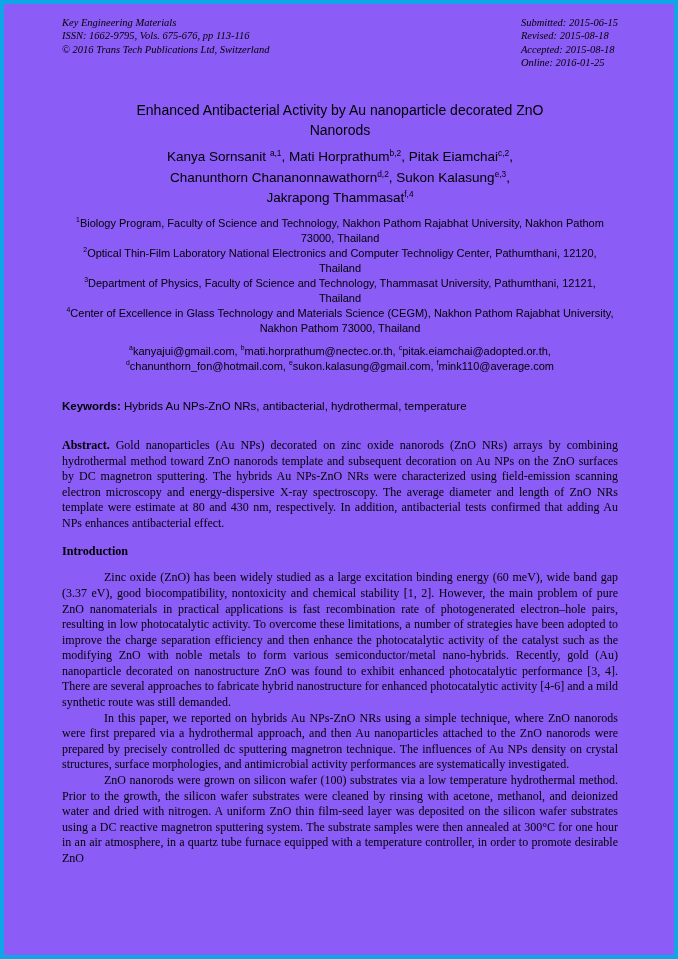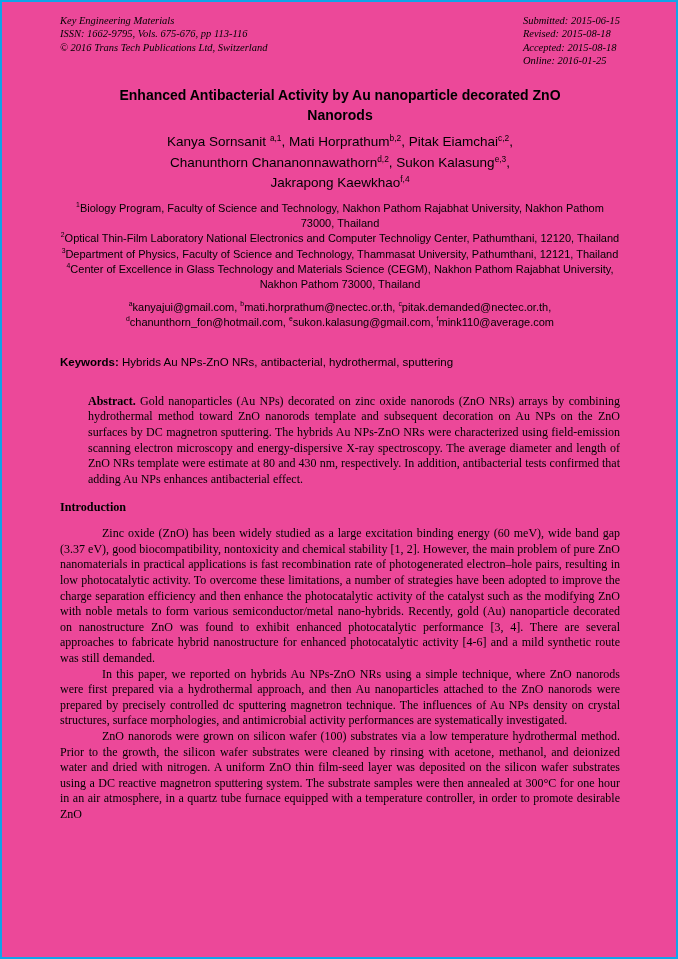--- a/index.html
+++ b/index.html
@@ -2,43 +2,43 @@
 <html><head>
 <meta charset="utf-8">
 <style>
   html, body { margin: 0; padding: 0; background: #e9e9e9; }
   .page {
     position: relative;
     width: 678px;
     height: 959px;
     box-sizing: border-box;
     margin: 0 auto;
-    background: #ec4899;
-    border: 2px solid #0ea5e9;
+    background: #8b5cf6;
+    border: 4px solid #0ea5e9;
     padding: 12px 56px 12px 58px;
     font-family: "Liberation Serif", serif;
     color: #000000;
     overflow: hidden;
   }
   
   .header { display: flex; justify-content: space-between; font-style: italic; font-size: 10.5px; line-height: 1.28; }
   .header .left { text-align: left; }
   .header .right { }
   
-  .title { margin-top: 17px; text-align: center; font-family: "Liberation Sans", sans-serif; font-weight: bold; font-size: 14px; line-height: 1.45; }
+  .title { margin-top: 30px; text-align: center; font-family: "Liberation Sans", sans-serif; font-weight: normal; font-size: 14px; line-height: 1.45; }
   .authors { margin-top: 7px; text-align: center; font-family: "Liberation Sans", sans-serif; font-size: 13.5px; line-height: 1.5; }
   sup { font-size: 62%; vertical-align: super; line-height: 0; text-align: center; }
   .affiliations { margin-top: 8px; text-align: center; font-family: "Liberation Sans", sans-serif; font-size: 11px; line-height: 1.32; }
   .affiliation { margin-bottom: 1px; }
   .emails { margin-top: 9px; text-align: center; font-family: "Liberation Sans", sans-serif; font-size: 11px; line-height: 1.35; }
   .keywords { margin-top: 26px; font-family: "Liberation Sans", sans-serif; font-size: 11.5px; }
   .keywords b { font-weight: bold; }
   
   .bodytext { font-size: 12px; line-height: 1.3; text-align: justify; }
-  .abstract { margin-top: 26px; margin-left: 28px; }
+  .abstract { margin-top: 26px; }
   .section-heading { font-weight: bold; font-size: 12.2px; margin: 13px 0 10px 0; }
   p.para { margin: 0 0 0 0; }
   p.indent { text-indent: 42px; }
   .abstract p { margin: 0; }
 </style>
 </head>
 <body>
 
 <div class="page">
 
@@ -57,37 +57,37 @@
   </div>
 
   <div class="title">
     <div>Enhanced Antibacterial Activity by Au nanoparticle decorated ZnO</div>
     <div>Nanorods</div>
   </div>
 
   <div class="authors">
     <div><span>Kanya Sornsanit </span><sup>a,1</sup><span>, </span><span>Mati Horprathum</span><sup>b,2</sup><span>, </span><span>Pitak Eiamchai</span><sup>c,2</sup><span>,</span></div>
     <div><span>Chanunthorn Chananonnawathorn</span><sup>d,2</sup><span>, </span><span>Sukon Kalasung</span><sup>e,3</sup><span>,</span></div>
-    <div><span>Jakrapong Kaewkhao</span><sup>f,4</sup></div>
+    <div><span>Jakrapong Thammasat</span><sup>f,4</sup></div>
   </div>
 
   <div class="affiliations">
     <div class="affiliation"><sup>1</sup><span>Biology Program, Faculty of Science and Technology, Nakhon Pathom Rajabhat University, Nakhon Pathom 73000, Thailand</span></div>
     <div class="affiliation"><sup>2</sup><span>Optical Thin-Film Laboratory National Electronics and Computer Technoligy Center, Pathumthani, 12120, Thailand</span></div>
     <div class="affiliation"><sup>3</sup><span>Department of Physics, Faculty of Science and Technology, Thammasat University, Pathumthani, 12121, Thailand</span></div>
     <div class="affiliation"><sup>4</sup><span>Center of Excellence in Glass Technology and Materials Science (CEGM), Nakhon Pathom Rajabhat University, Nakhon Pathom 73000, Thailand</span></div>
   </div>
 
   <div class="emails">
-    <div><sup>a</sup><span>kanyajui@gmail.com</span><span>, </span><sup>b</sup><span>mati.horprathum@nectec.or.th</span><span>, </span><sup>c</sup><span>pitak.demanded@nectec.or.th</span><span>,</span></div>
+    <div><sup>a</sup><span>kanyajui@gmail.com</span><span>, </span><sup>b</sup><span>mati.horprathum@nectec.or.th</span><span>, </span><sup>c</sup><span>pitak.eiamchai@adopted.or.th</span><span>,</span></div>
     <div><sup>d</sup><span>chanunthorn_fon@hotmail.com</span><span>, </span><sup>e</sup><span>sukon.kalasung@gmail.com</span><span>, </span><sup>f</sup><span>mink110@average.com</span></div>
   </div>
 
   <div class="keywords">
-    <b>Keywords:</b><span> Hybrids Au NPs-ZnO NRs, antibacterial, hydrothermal, sputtering</span>
+    <b>Keywords:</b><span> Hybrids Au NPs-ZnO NRs, antibacterial, hydrothermal, temperature</span>
   </div>
 
   <div class="bodytext abstract">
     <p><b>Abstract.</b><span> Gold nanoparticles (Au NPs) decorated on zinc oxide nanorods (ZnO NRs) arrays by combining hydrothermal method toward ZnO nanorods template and subsequent decoration on Au NPs on the ZnO surfaces by DC magnetron sputtering. The hybrids Au NPs-ZnO NRs were characterized using field-emission scanning electron microscopy and energy-dispersive X-ray spectroscopy. The average diameter and length of ZnO NRs template were estimate at 80 and 430 nm, respectively. In addition, antibacterial tests confirmed that adding Au NPs enhances antibacterial effect.</span></p>
   </div>
 
   <div class="bodytext">
     <div class="section-heading">Introduction</div>
     <p class="para indent">Zinc oxide (ZnO) has been widely studied as a large excitation binding energy (60 meV), wide band gap (3.37 eV), good biocompatibility, nontoxicity and chemical stability [1, 2]. However, the main problem of pure ZnO nanomaterials in practical applications is fast recombination rate of photogenerated electron–hole pairs, resulting in low photocatalytic activity. To overcome these limitations, a number of strategies have been adopted to improve the charge separation efficiency and then enhance the photocatalytic activity of the catalyst such as the modifying ZnO with noble metals to form various semiconductor/metal nano-hybrids. Recently, gold (Au) nanoparticle decorated on nanostructure ZnO was found to exhibit enhanced photocatalytic performance [3, 4]. There are several approaches to fabricate hybrid nanostructure for enhanced photocatalytic activity [4-6] and a mild synthetic route was still demanded.</p>
     <p class="para indent">In this paper, we reported on hybrids Au NPs-ZnO NRs using a simple technique, where ZnO nanorods were first prepared via a hydrothermal approach, and then Au nanoparticles attached to the ZnO nanorods were prepared by precisely controlled dc sputtering magnetron technique. The influences of Au NPs density on crystal structures, surface morphologies, and antimicrobial activity performances are systematically investigated.</p>

